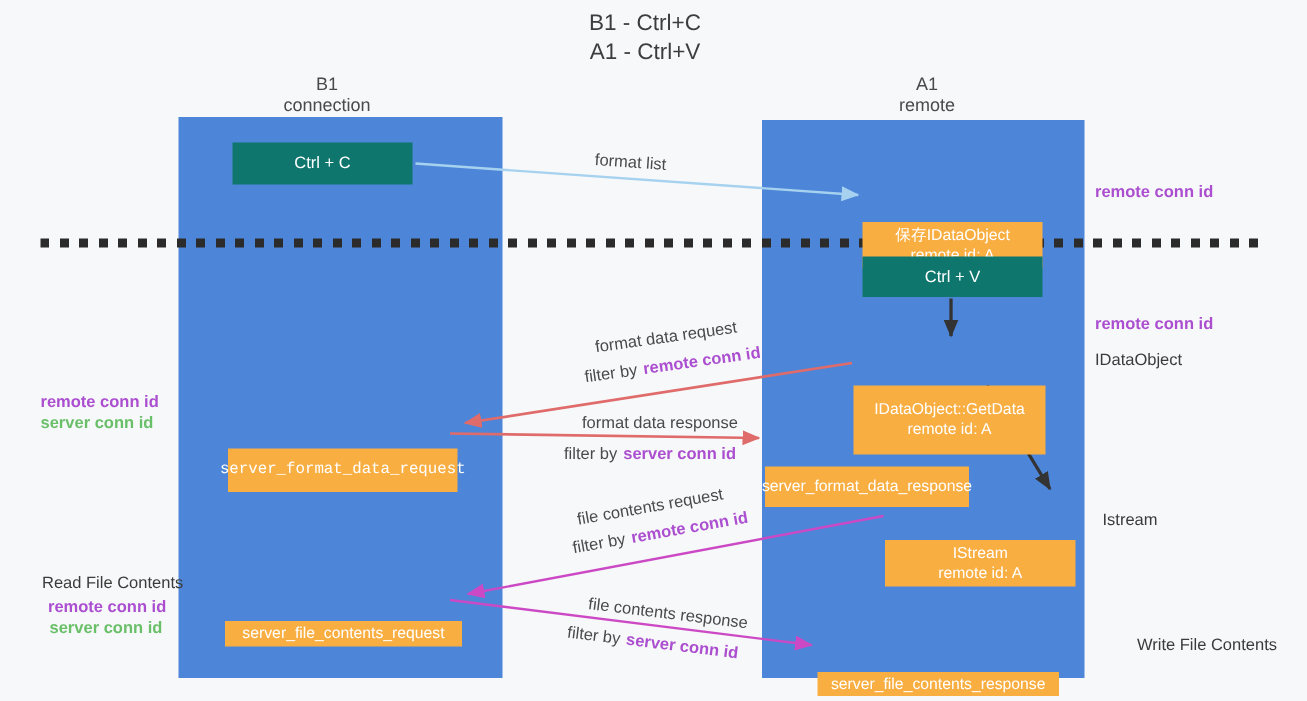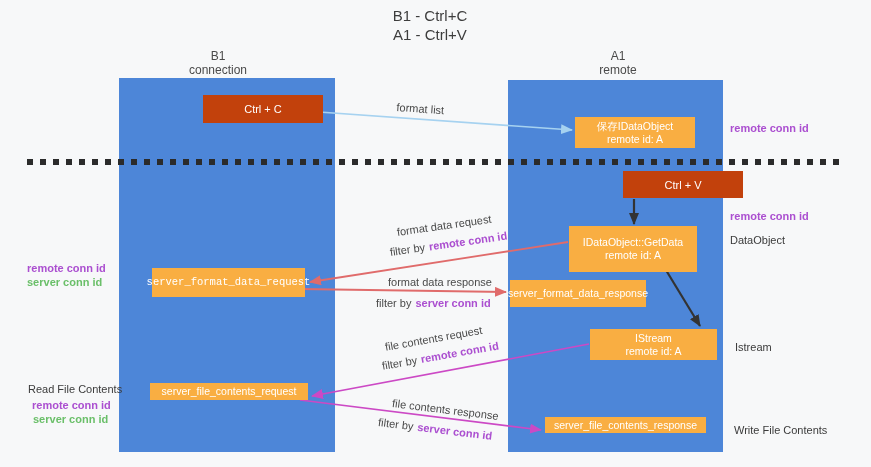--- a/index.html
+++ b/index.html
@@ -18,22 +18,22 @@
   .lane-header-left{left:158px;top:49px;}
   .lane-header-right{left:558px;top:49px;}
 
   .divider{position:absolute;left:27px;top:159px;width:818px;height:6px;
            background:repeating-linear-gradient(90deg,#2b2b2b 0 6px,transparent 6px 13px);}
 
   svg.arrows{position:absolute;left:0;top:0;z-index:2;pointer-events:none;}
 
   .box{position:absolute;z-index:3;display:flex;flex-direction:column;align-items:center;
        justify-content:center;color:#fff;text-align:center;}
-  .box-green{background:#c2410c;font-size:11px;margin-left:48px;}
-  .box-orange{background:#f9ae42;font-size:10.5px;line-height:13px;}
+  .box-green{background:#0f766e;font-size:11px;}
+  .box-orange{background:#f9ae42;font-size:10.5px;line-height:13px;margin-top:31px;}
 
   .b-ctrl-c{left:155px;top:95px;width:120px;height:28px;}
   .b-saved{left:575px;top:117px;width:120px;height:31px;}
   .b-ctrl-v{left:575px;top:171px;width:120px;height:27px;}
   .b-getdata{left:569px;top:226px;width:128px;height:46px;}
   .b-sfdreq{left:152px;top:268px;width:153px;height:29px;font-family:Liberation Mono, monospace;}
   .b-sfdresp{left:510px;top:280px;width:136px;height:27px;}
   .b-istream{left:590px;top:329px;width:127px;height:31px;}
   .b-sfcreq{left:150px;top:383px;width:158px;height:17px;}
   .b-sfcresp{left:545px;top:417px;width:161px;height:16px;}
@@ -151,23 +151,23 @@
     <span class="pre">filter by</span><span class="kw-purple">remote conn id</span>
   </div>
 
   <div class="alabel" style="left:393px;top:397px;transform:rotate(7deg);">file contents response</div>
   <div class="alabel" style="left:379px;top:416px;transform:rotate(7deg);">
     <span class="pre">filter by</span><span class="kw-purple">server conn id</span>
   </div>
 
   <div class="slabel bold-purple" style="left:730px;top:122px;">remote conn id</div>
   <div class="slabel bold-purple" style="left:730px;top:210px;">remote conn id</div>
-  <div class="slabel" style="left:730px;top:234px;">DataObject</div>
+  <div class="slabel" style="left:730px;top:234px;">IDataObject</div>
   <div class="slabel" style="left:735px;top:341px;">Istream</div>
-  <div class="slabel" style="left:734px;top:424px;">Write File Contents</div>
+  <div class="slabel" style="left:758px;top:424px;">Write File Contents</div>
 
   <div class="slabel bold-purple" style="left:27px;top:262px;">remote conn id</div>
   <div class="slabel bold-green" style="left:27px;top:276px;">server conn id</div>
 
   <div class="slabel" style="left:28px;top:383px;">Read File Contents</div>
   <div class="slabel bold-purple" style="left:32px;top:399px;">remote conn id</div>
   <div class="slabel bold-green" style="left:33px;top:413px;">server conn id</div>
 
 </div>
 

